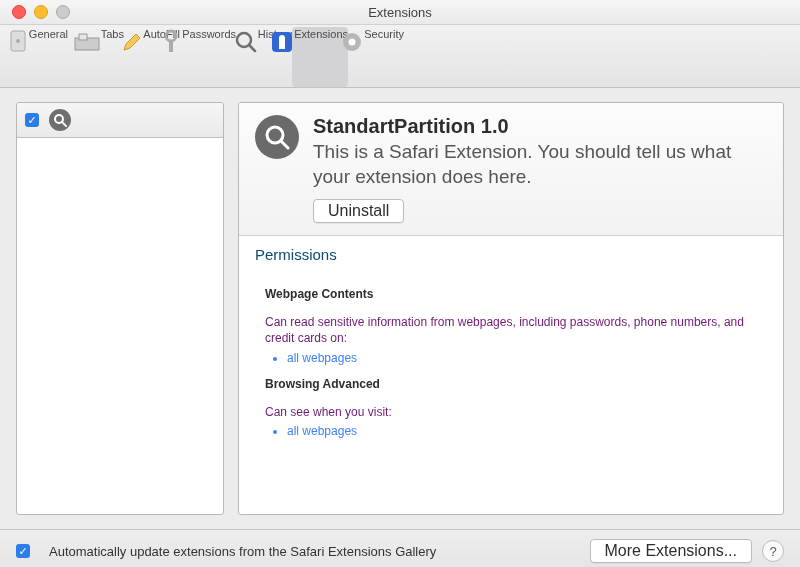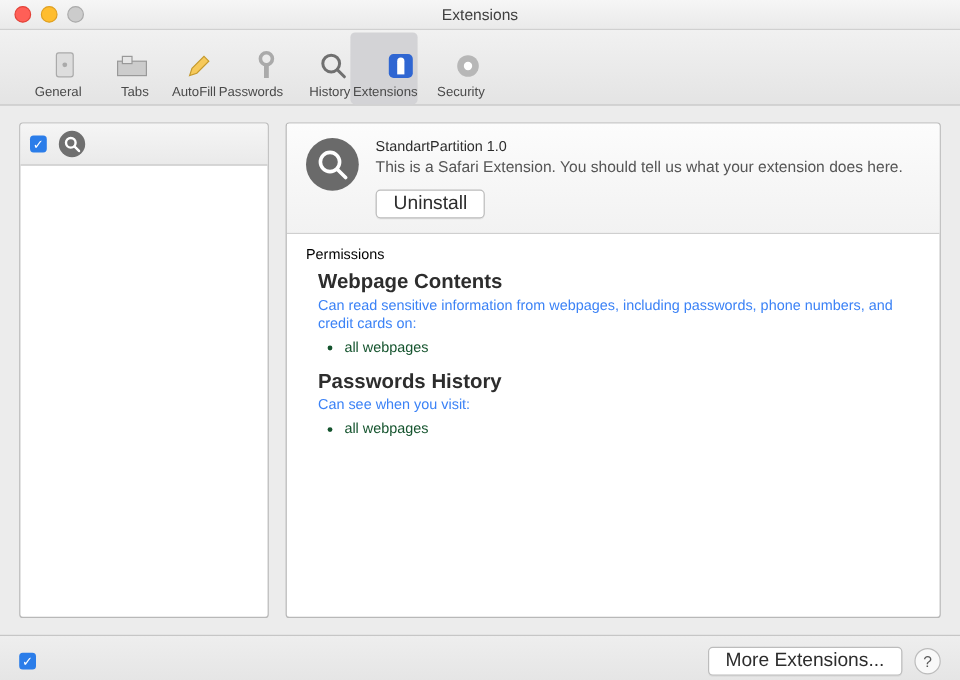--- a/index.html
+++ b/index.html
@@ -4,41 +4,41 @@
 <style>
 body{margin:0;background:#ececec;font-family:-apple-system,"Helvetica Neue",Arial,sans-serif;font-size:13px;color:#2d2d2d;width:800px;height:567px;overflow:hidden}
 .titlebar{height:24px;background:linear-gradient(#f6f6f6,#eaeaea);border-bottom:1px solid #d0d0d0;display:flex;align-items:center;position:relative}
 .tlights{display:flex;gap:8px;padding-left:12px}
 .tl{width:12px;height:12px;border-radius:50%}
 .t-r{background:#ff5f57;border:1px solid #e24238}
 .t-y{background:#ffbd2e;border:1px solid #dfa022}
 .t-g{background:#ccc;border:1px solid #aaa}
 .ttitle{position:absolute;left:0;right:0;text-align:center;font-size:13px;color:#3f3f3f;pointer-events:none}
 .toolbar{height:60px;background:linear-gradient(#f1f1f1,#e4e4e4);border-bottom:1px solid #c2c2c2;display:flex;padding:2px 12px 0}
-.tb{display:flex;flex-direction:column;align-items:flex-end;justify-content:flex-end;width:56px;cursor:pointer;border-radius:4px;padding-bottom:4px}
+.tb{display:flex;flex-direction:row;align-items:flex-start;justify-content:flex-end;width:56px;cursor:pointer;border-radius:4px;padding-bottom:4px}
 .tb.sel{background:#d3d3d6}
 .tb .ico{width:28px;height:30px;display:flex;align-items:center;justify-content:center;color:#6b6b6b}
 .tb .lbl{font-size:11px;color:#4a4a4a;margin-top:1px}
 .content{padding:14px 16px;display:flex;gap:14px;height:calc(100% - 24px - 60px - 42px);box-sizing:border-box}
 .leftpane{width:208px;display:flex;flex-direction:column}
 .rightpane{flex:1;display:flex;flex-direction:column}
 .pane{border:1px solid #b8b8b8;border-radius:3px;background:#fff;flex:1;overflow:hidden}
 .lefthdr{background:linear-gradient(#f5f5f5,#eaeaea);border-bottom:1px solid #bdbdbd;height:34px;display:flex;align-items:center;padding:0 8px}
 .cb{width:14px;height:14px;border-radius:3px;background:#2b7de9;display:inline-flex;align-items:center;justify-content:center;color:#fff;font-size:11px;margin-right:10px}
 .rnd{width:22px;height:22px;border-radius:50%;background:#6f6f6f;display:inline-flex;align-items:center;justify-content:center;color:#fff}
 .righthdr{background:linear-gradient(#fcfcfc,#f2f2f2);border-bottom:1px solid #cfcfcf;padding:12px 16px;display:flex;gap:14px;align-items:flex-start}
 .bigic{width:44px;height:44px;border-radius:50%;background:#6a6a6a;display:flex;align-items:center;justify-content:center;color:#fff;flex-shrink:0}
-.ext-t{font-weight:400;font-size:12px;margin-bottom:2px}
-.ext-d{font-size:13px;color:#555;margin-bottom:10px;line-height:1.3}
+.ext-t{font-weight:700;font-size:20px;margin-bottom:2px}
+.ext-d{font-size:19px;color:#555;margin-bottom:10px;line-height:1.3}
 .btn{display:inline-block;background:#fff;border:1px solid #bcbcbc;border-radius:4px;font-size:16px;padding:2px 14px;cursor:pointer;box-shadow:0 1px 0 rgba(0,0,0,.05)}
-.sec-t{font-size:12px;color:#000000;margin:10px 16px 6px}
+.sec-t{font-size:15px;color:#0c4a6e;margin:10px 16px 24px}
 .perm{margin:0 20px 12px 26px}
-.perm .pt{font-weight:600;font-size:17px}
-.perm .pd{color:#3b82f6;font-size:12px;margin-top:2px;line-height:1.3}
-.perm ul{margin:4px 0 0 22px;padding:0;font-size:12px;color:#14532d}
+.perm .pt{font-weight:600;font-size:12px}
+.perm .pd{color:#701a75;font-size:12px;margin-top:14px;line-height:1.3}
+.perm ul{margin:4px 0 0 22px;padding:0;font-size:12px;color:#3b82f6}
 .footer{height:42px;border-top:1px solid #c6c6c6;background:linear-gradient(#eee,#e4e4e4);display:flex;align-items:center;padding:0 16px}
 .foot-cb{display:flex;align-items:center;gap:9px;flex:1;color:#333}
 .help{width:20px;height:20px;border-radius:50%;border:1px solid #bcbcbc;background:#f9f9f9;display:inline-flex;align-items:center;justify-content:center;font-size:13px;color:#5a5a5a;margin-left:10px;cursor:pointer}
 svg{display:block}
 </style>
 </head>
 <body>
 
 <div class="titlebar">
   <div class="tlights">
@@ -148,29 +148,30 @@
 
       <div class="sec-t">Permissions</div>
       <div class="perm">
         <div class="pt">Webpage Contents</div>
         <div class="pd">Can read sensitive information from webpages, including passwords, phone numbers, and credit cards on:</div>
         <ul>
             <li>all webpages</li>
           </ul>
       </div>
       <div class="perm">
-        <div class="pt">Passwords History</div>
+        <div class="pt">Browsing Advanced</div>
         <div class="pd">Can see when you visit:</div>
         <ul>
             <li>all webpages</li>
           </ul>
       </div>
     </div>
   </div>
 </div>
 
 <div class="footer">
   <div class="foot-cb">
     <span class="cb">✓</span>
+    <span>Automatically update extensions from the Safari Extensions Gallery</span>
   </div>
   <span class="btn">More Extensions...</span>
   <span class="help">?</span>
 </div>
 
 </body></html>

